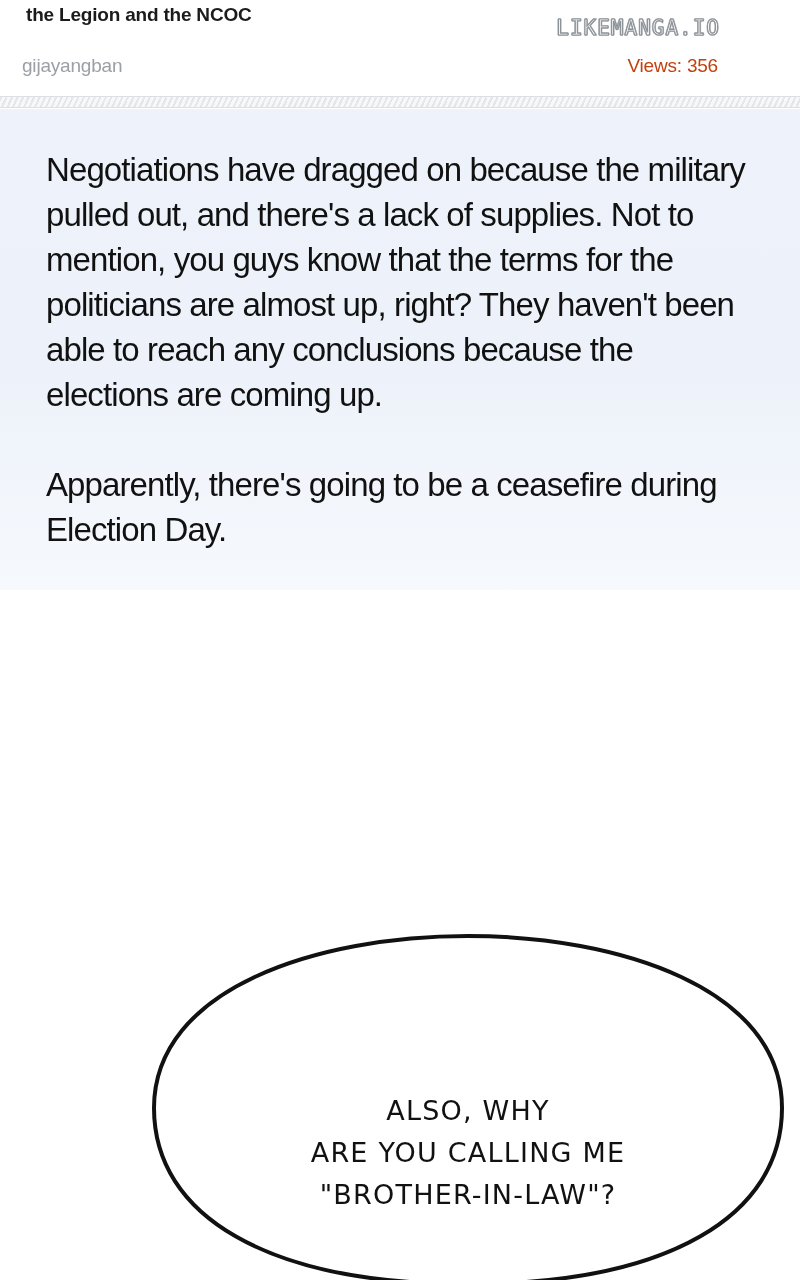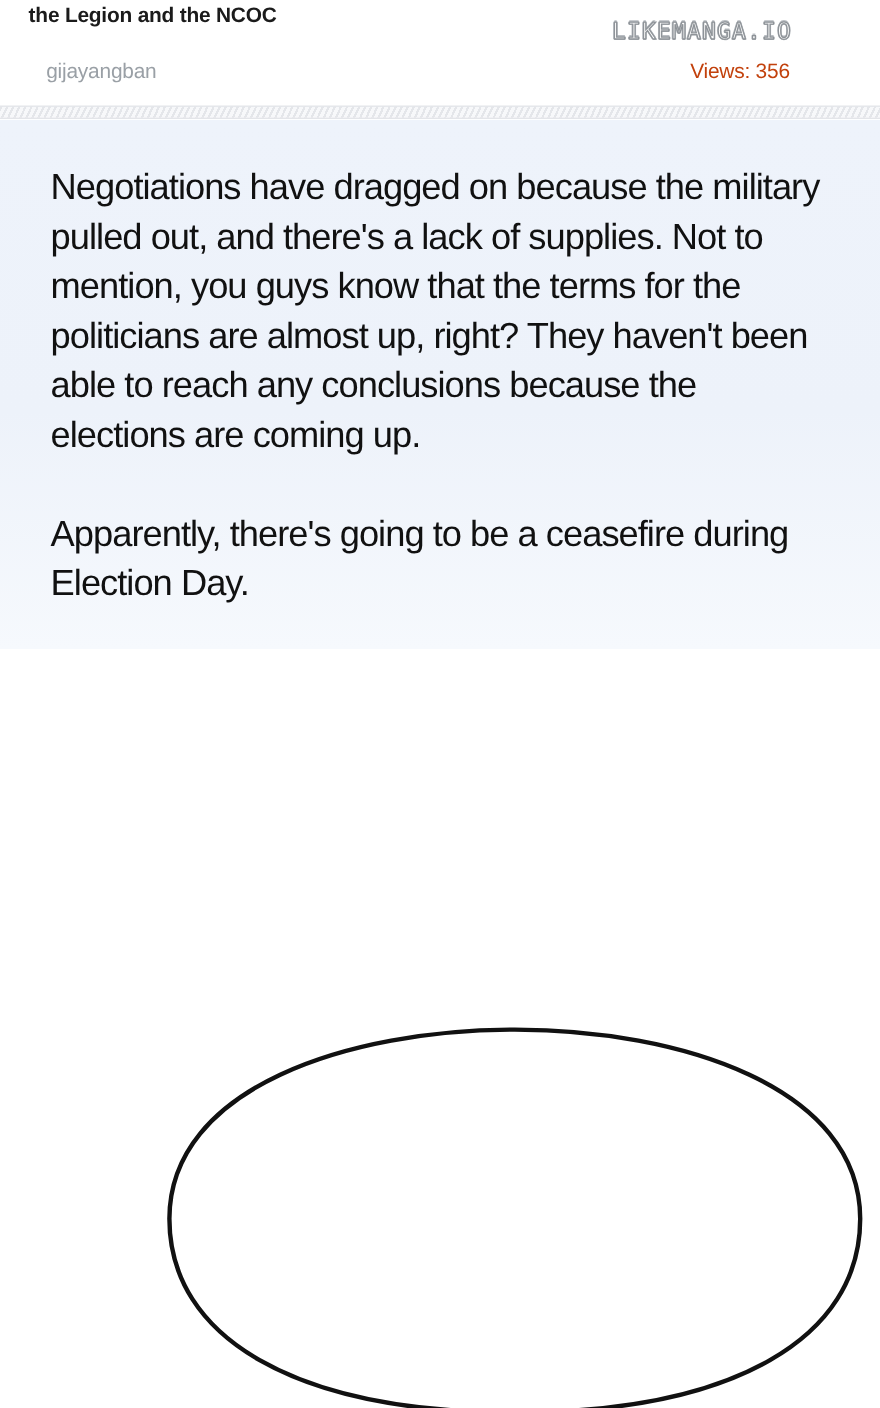--- a/index.html
+++ b/index.html
@@ -31,21 +31,21 @@
     left: 26px;
     top: -8px;
     font-size: 19px;
     font-weight: bold;
     color: #1b1b1b;
     letter-spacing: -0.2px;
     white-space: nowrap;
   }
   .author {
     position: absolute;
-    left: 42px;
+    left: 22px;
     top: 43px;
     font-size: 19px;
     color: #9aa0a6;
     letter-spacing: -0.2px;
     white-space: nowrap;
   }
   .views {
     position: absolute;
     right: 26px;
     top: 43px;
@@ -172,13 +172,16 @@
 <div class="gutter"></div>
 
 <div class="bubble-wrap">
   <svg width="640" height="360" viewBox="0 0 640 360" xmlns="http://www.w3.org/2000/svg">
     <path d="M320 6
              C 470 6, 634 58, 634 178
              C 634 286, 520 354, 320 354
              C 120 354, 6 286, 6 178
              C 6 58, 170 6, 320 6 Z" fill="#ffffff" stroke="#111111" stroke-width="4"></path>
   </svg>
+  <div class="bubble-text">ALSO, WHY
+ARE YOU CALLING ME
+"BROTHER-IN-LAW"?</div>
 </div>
 
 </body></html>

